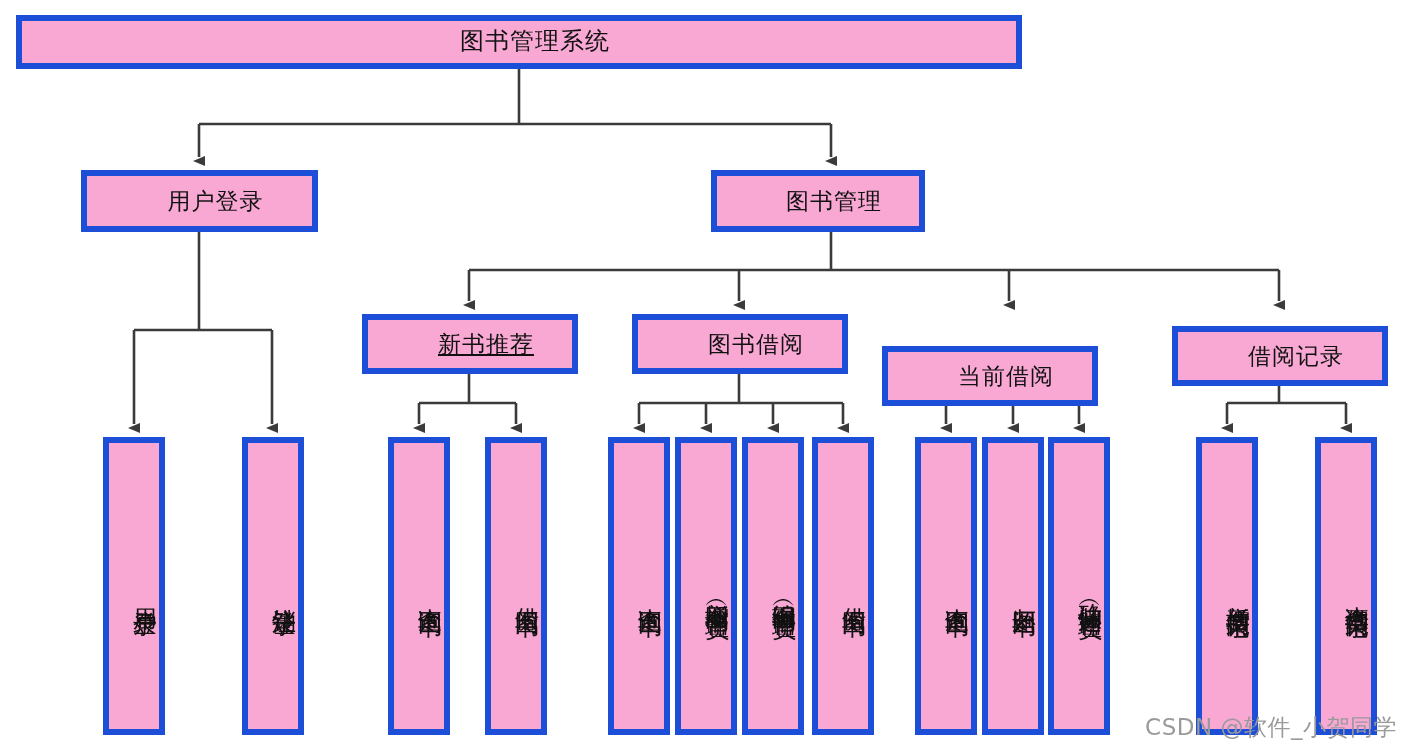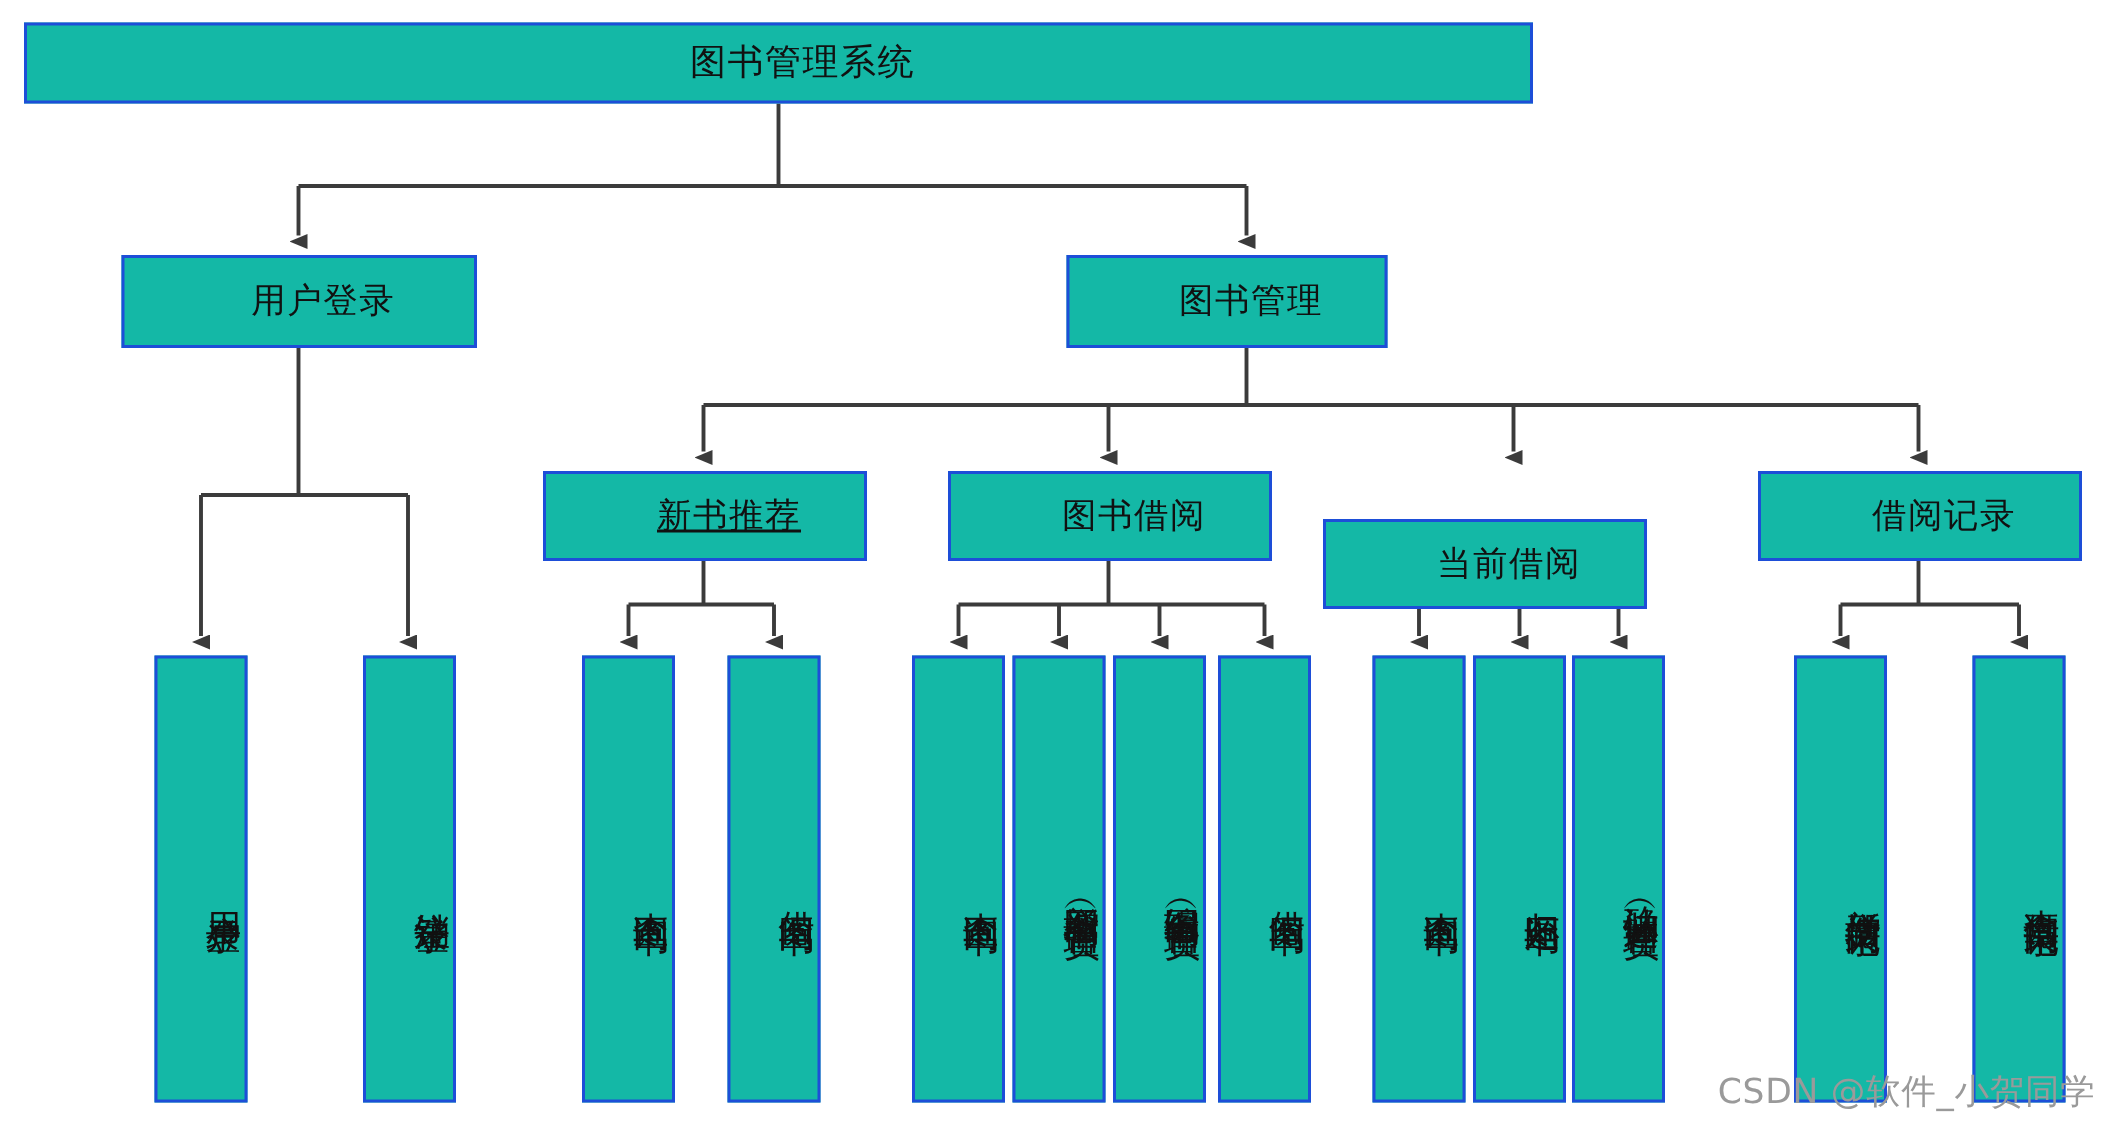--- a/index.html
+++ b/index.html
@@ -20,22 +20,22 @@
     position: absolute;
     left: 0;
     top: 0;
     width: 1405px;
     height: 747px;
     pointer-events: none;
   }
   .node {
     position: absolute;
     box-sizing: border-box;
-    background: #14b8a6;
-    border: 2px solid #1d4ed8;
+    background: #f9a8d4;
+    border: 6px solid #1d4ed8;
     display: flex;
     align-items: center;
     justify-content: center;
     color: #111111;
     line-height: 1.22;
     z-index: 2;
     padding-left: 32px;
   }
   .node.horiz {
     font-size: 23px;
@@ -138,21 +138,21 @@
 
   <div class="node horiz" id="node-l3-0" style="left: 362px; top: 314px; width: 216px; height: 60px; text-decoration: underline;">
     <span class="nodetext">新书推荐</span>
   </div>
   <div class="node horiz" id="node-l3-1" style="left: 632px; top: 314px; width: 216px; height: 60px;">
     <span class="nodetext">图书借阅</span>
   </div>
   <div class="node horiz" id="node-l3-2" style="left: 882px; top: 314px; width: 216px; height: 60px; margin-top: 32px;">
     <span class="nodetext">当前借阅</span>
   </div>
-  <div class="node horiz" id="node-l3-3" style="left: 1172px; top: 314px; width: 216px; height: 60px; align-items: center;">
+  <div class="node horiz" id="node-l3-3" style="left: 1172px; top: 326px; width: 216px; height: 60px; align-items: center;">
     <span class="nodetext">借阅记录</span>
   </div>
 
   <div class="node vert" id="node-leaf-0" style="left: 103px; top: 437px; width: 62px; height: 298px;">
     <span class="nodetext">用户登录</span>
   </div>
   <div class="node vert" id="node-leaf-1" style="left: 242px; top: 437px; width: 62px; height: 298px;">
     <span class="nodetext">注销登录</span>
   </div>
   <div class="node vert" id="node-leaf-2" style="left: 388px; top: 437px; width: 62px; height: 298px;">

